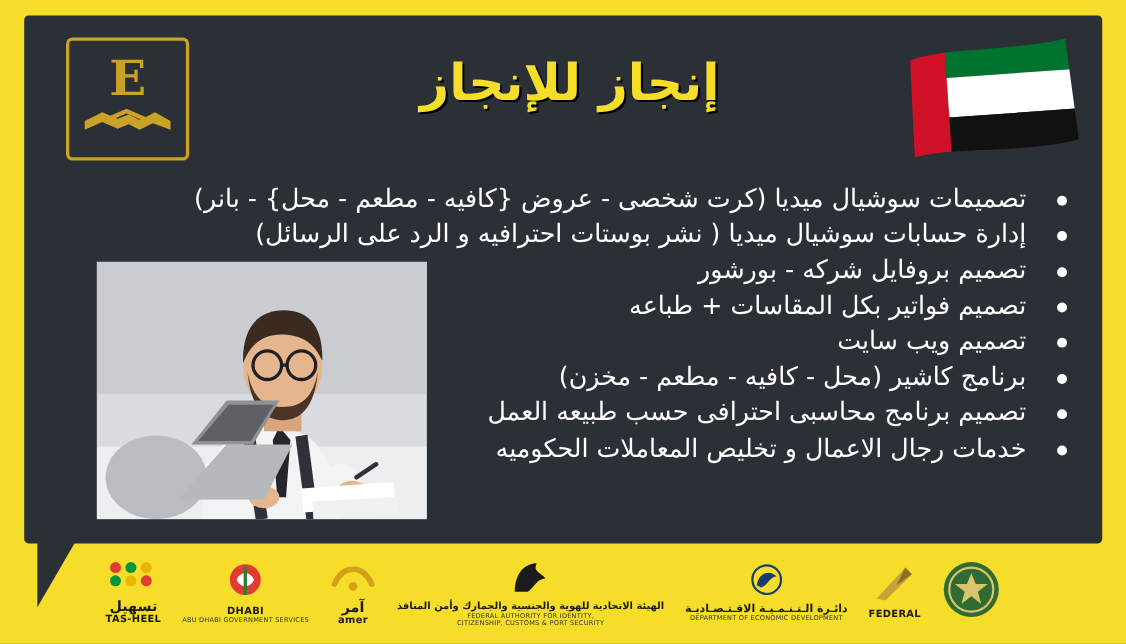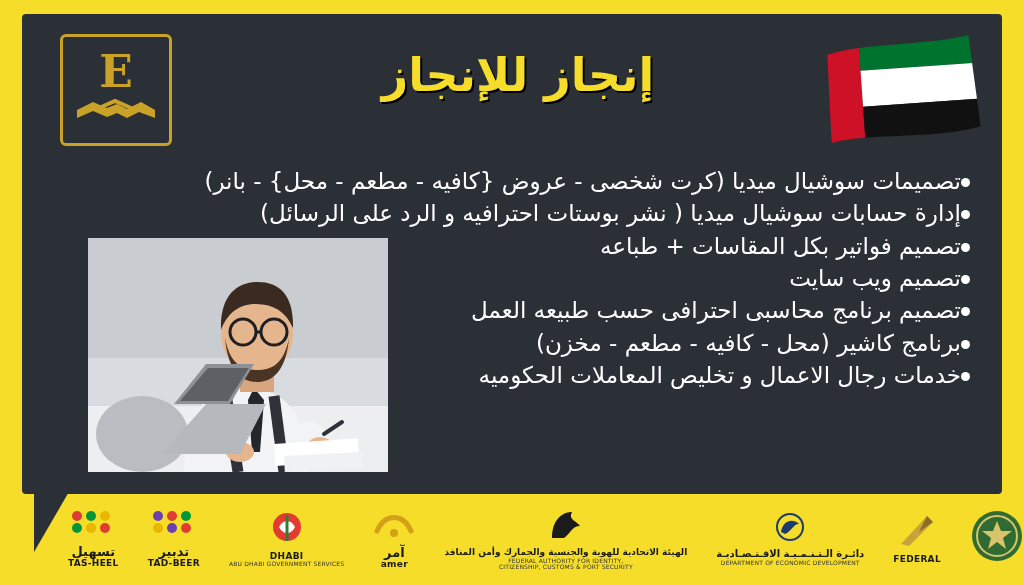--- a/index.html
+++ b/index.html
@@ -83,21 +83,21 @@
     right: 54px; top: 166px;
     width: 760px;
     direction: rtl;
     text-align: right;
     color: #ffffff;
   }
   .svc-item {
     display: flex;
     flex-direction: row;
     align-items: flex-start;
-    gap: 0;
+    gap: 28px;
     margin-bottom: 2px;
     font-size: 23px;
     line-height: 1.32;
     white-space: nowrap;
   }
   .svc-bullet {
     flex: 0 0 auto;
     width: 9px; height: 9px;
     border-radius: 50%;
     background: #ffffff;
@@ -115,24 +115,24 @@
   }
   .photo svg { display:block; }
 
   
   .strip {
     position: absolute;
     left: 0; right: 0; bottom: 0;
     height: 92px;
     display: flex;
     align-items: center;
-    justify-content: space-between;
+    justify-content: flex-start;
     direction: ltr;
-    padding-left: 68px;
-    gap: 8px;
+    padding-left: 96px;
+    gap: 19px;
   }
   .plogo {
     display: flex;
     flex-direction: column;
     align-items: center;
     justify-content: center;
     text-align: center;
     line-height: 1.05;
   }
   .plogo .ar {
@@ -187,33 +187,37 @@
     <div class="svc-item">
       <span class="svc-bullet"></span>
       <span class="svc-text">تصميمات سوشيال ميديا (كرت شخصى - عروض {كافيه - مطعم - محل} - بانر)</span>
     </div>
     <div class="svc-item">
       <span class="svc-bullet"></span>
       <span class="svc-text">إدارة حسابات سوشيال ميديا ( نشر بوستات احترافيه و الرد على الرسائل)</span>
     </div>
     <div class="svc-item">
       <span class="svc-bullet"></span>
+      <span class="svc-text">تصميم بروفايل شركه - بورشور</span>
+    </div>
+    <div class="svc-item">
+      <span class="svc-bullet"></span>
       <span class="svc-text">تصميم فواتير بكل المقاسات + طباعه</span>
     </div>
     <div class="svc-item">
       <span class="svc-bullet"></span>
       <span class="svc-text">تصميم ويب سايت</span>
     </div>
     <div class="svc-item">
       <span class="svc-bullet"></span>
+      <span class="svc-text">برنامج كاشير (محل - كافيه - مطعم - مخزن)</span>
+    </div>
+    <div class="svc-item">
+      <span class="svc-bullet"></span>
       <span class="svc-text">تصميم برنامج محاسبى احترافى حسب طبيعه العمل</span>
-    </div>
-    <div class="svc-item">
-      <span class="svc-bullet"></span>
-      <span class="svc-text">برنامج كاشير (محل - كافيه - مطعم - مخزن)</span>
     </div>
     <div class="svc-item">
       <span class="svc-bullet"></span>
       <span class="svc-text">خدمات رجال الاعمال و تخليص المعاملات الحكوميه</span>
     </div>
   </div>
 
   <div class="photo">
     <svg width="300" height="234" viewBox="0 0 300 234" aria-hidden="true">
       <rect x="0" y="0" width="300" height="234" fill="#d8dbdf"></rect>
@@ -269,34 +273,20 @@
             <circle cx="36" cy="6" r="5" fill="#e6b800"></circle>
           <circle cx="8" cy="18" r="5" fill="#009639"></circle>
             <circle cx="22" cy="18" r="5" fill="#e6b800"></circle>
             <circle cx="36" cy="18" r="5" fill="#e03c31"></circle>
         </svg>
       </span>
       <span class="ar">تسهيل</span>
       <span class="en">TAS-HEEL</span>
     </div>
 
-    <div class="plogo">
-      <span class="mark">
-        <svg width="48" height="28" viewBox="0 0 48 28" aria-hidden="true">
-          <circle cx="8" cy="6" r="5" fill="#6c3fb0"></circle>
-            <circle cx="22" cy="6" r="5" fill="#e03c31"></circle>
-            <circle cx="36" cy="6" r="5" fill="#009639"></circle>
-          <circle cx="8" cy="18" r="5" fill="#e6b800"></circle>
-            <circle cx="22" cy="18" r="5" fill="#6c3fb0"></circle>
-            <circle cx="36" cy="18" r="5" fill="#e03c31"></circle>
-        </svg>
-      </span>
-      <span class="ar">تدبير</span>
-      <span class="en">TAD-BEER</span>
-    </div>
 
     <div class="plogo">
       <span class="mark">
         <svg width="40" height="34" viewBox="0 0 40 34" aria-hidden="true">
           <circle cx="20" cy="16" r="14" fill="#e03c31"></circle>
           <path d="M12 16 C16 8 24 8 28 16 C24 24 16 24 12 16 Z" fill="#ffffff"></path>
           <path d="M20 4 L20 30" stroke="#2e7d32" stroke-width="3"></path>
         </svg>
       </span>
       <span class="en">DHABI</span>

